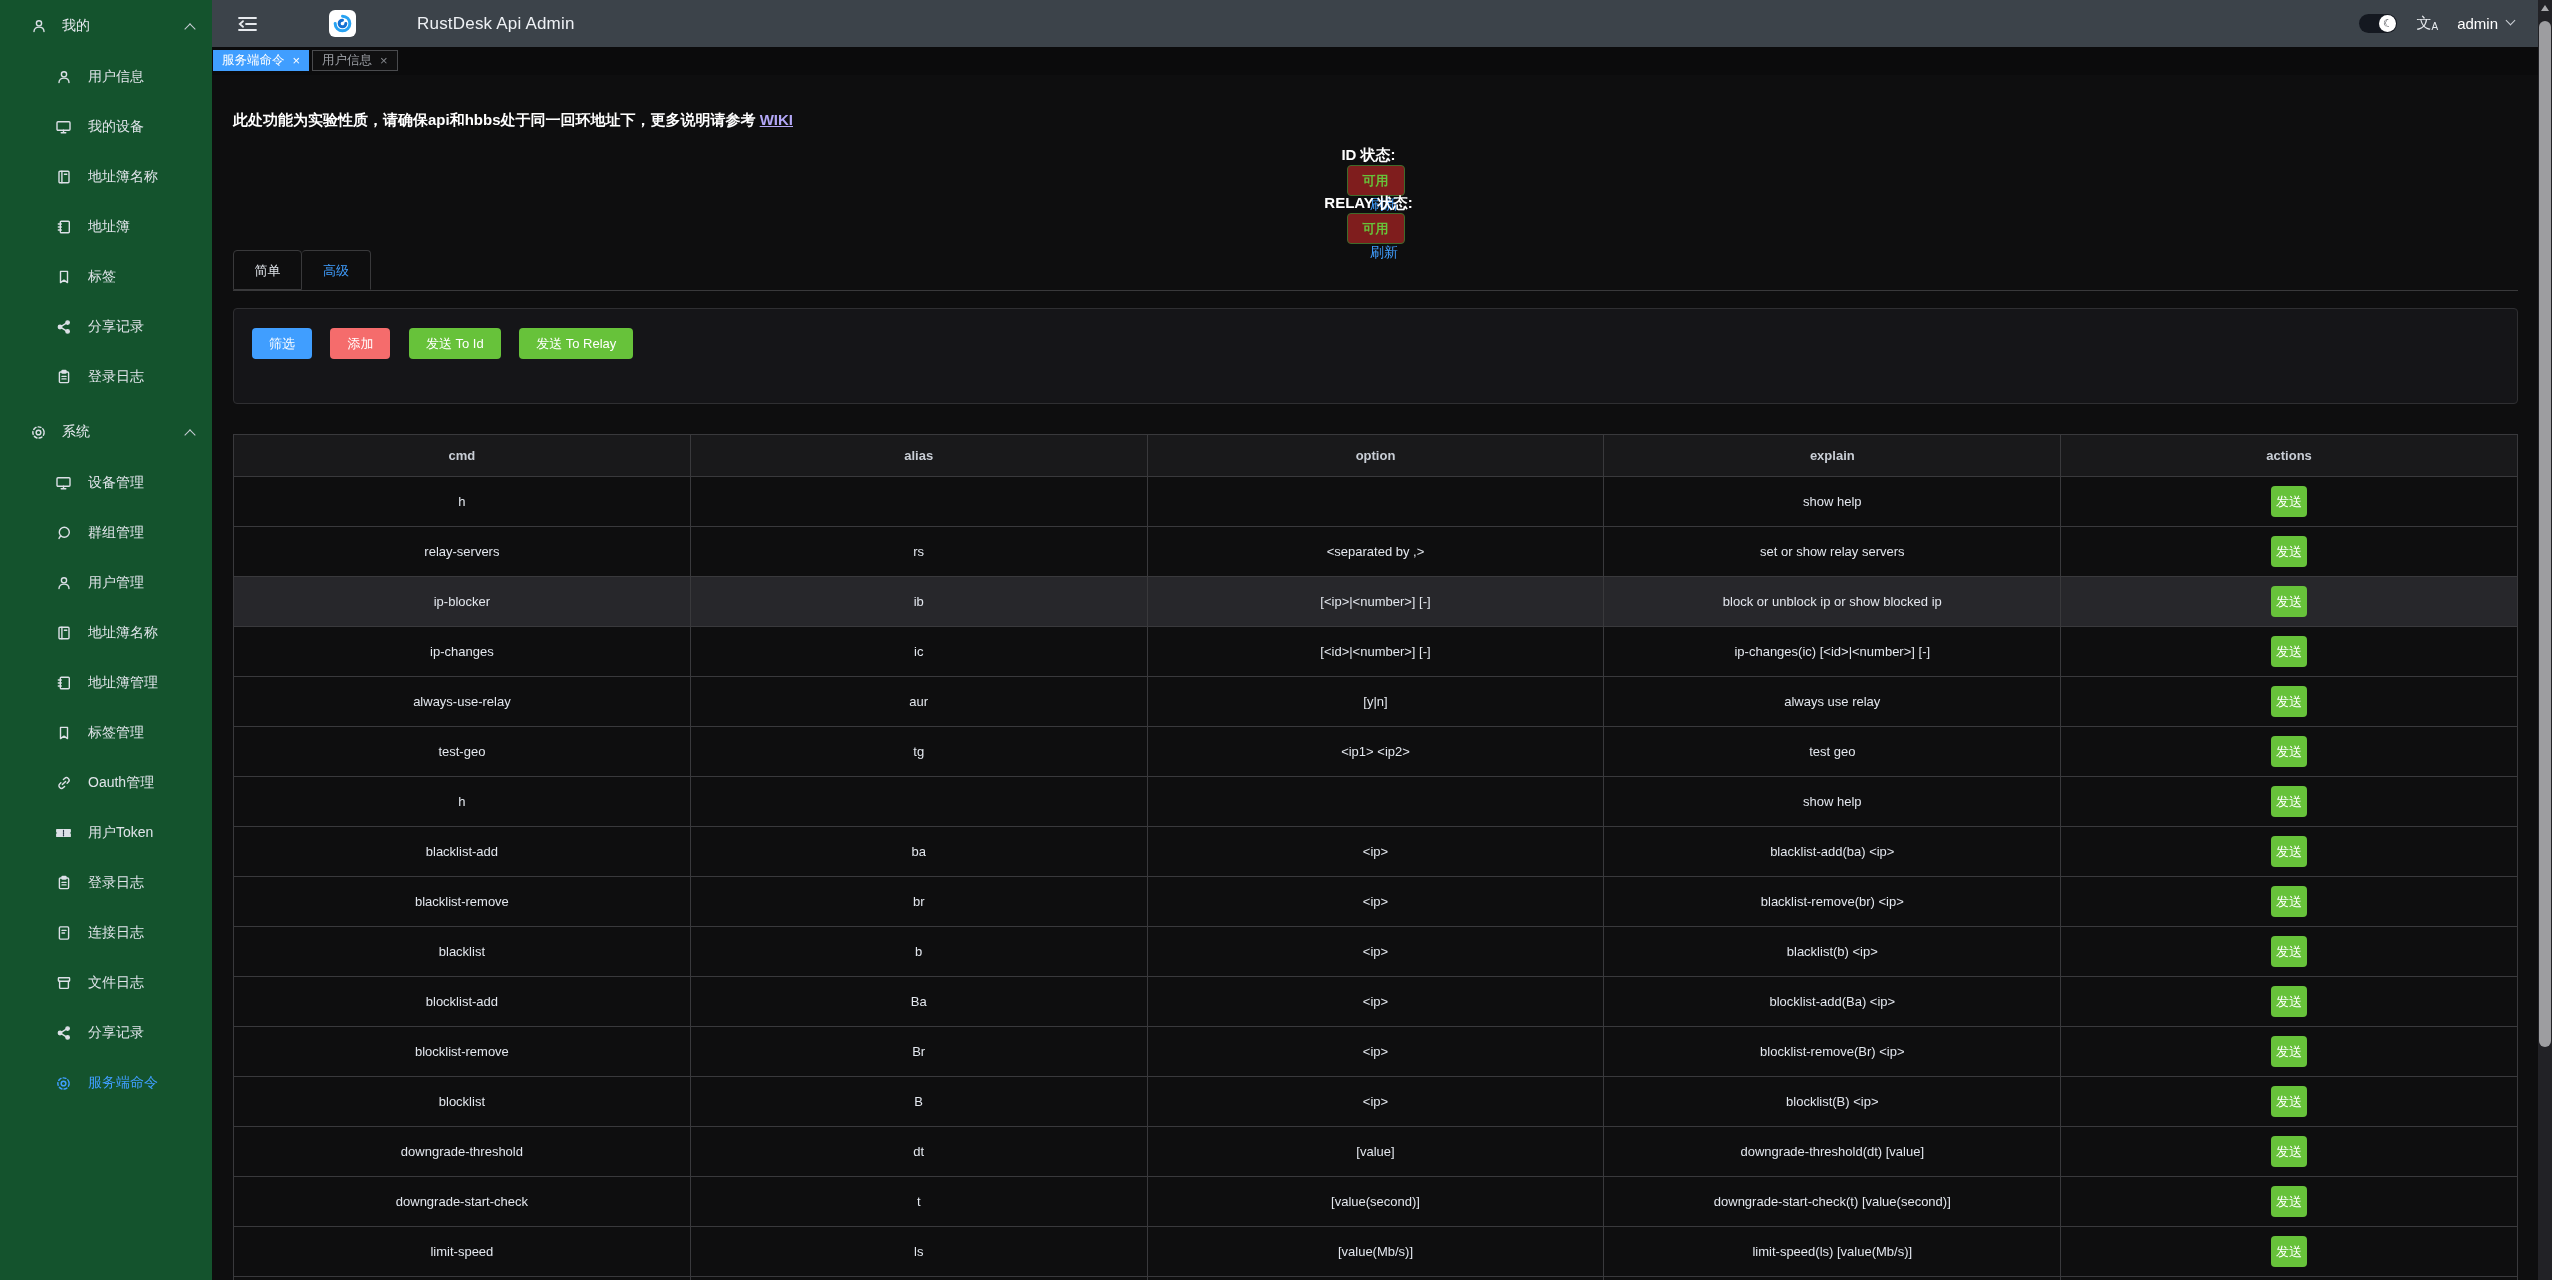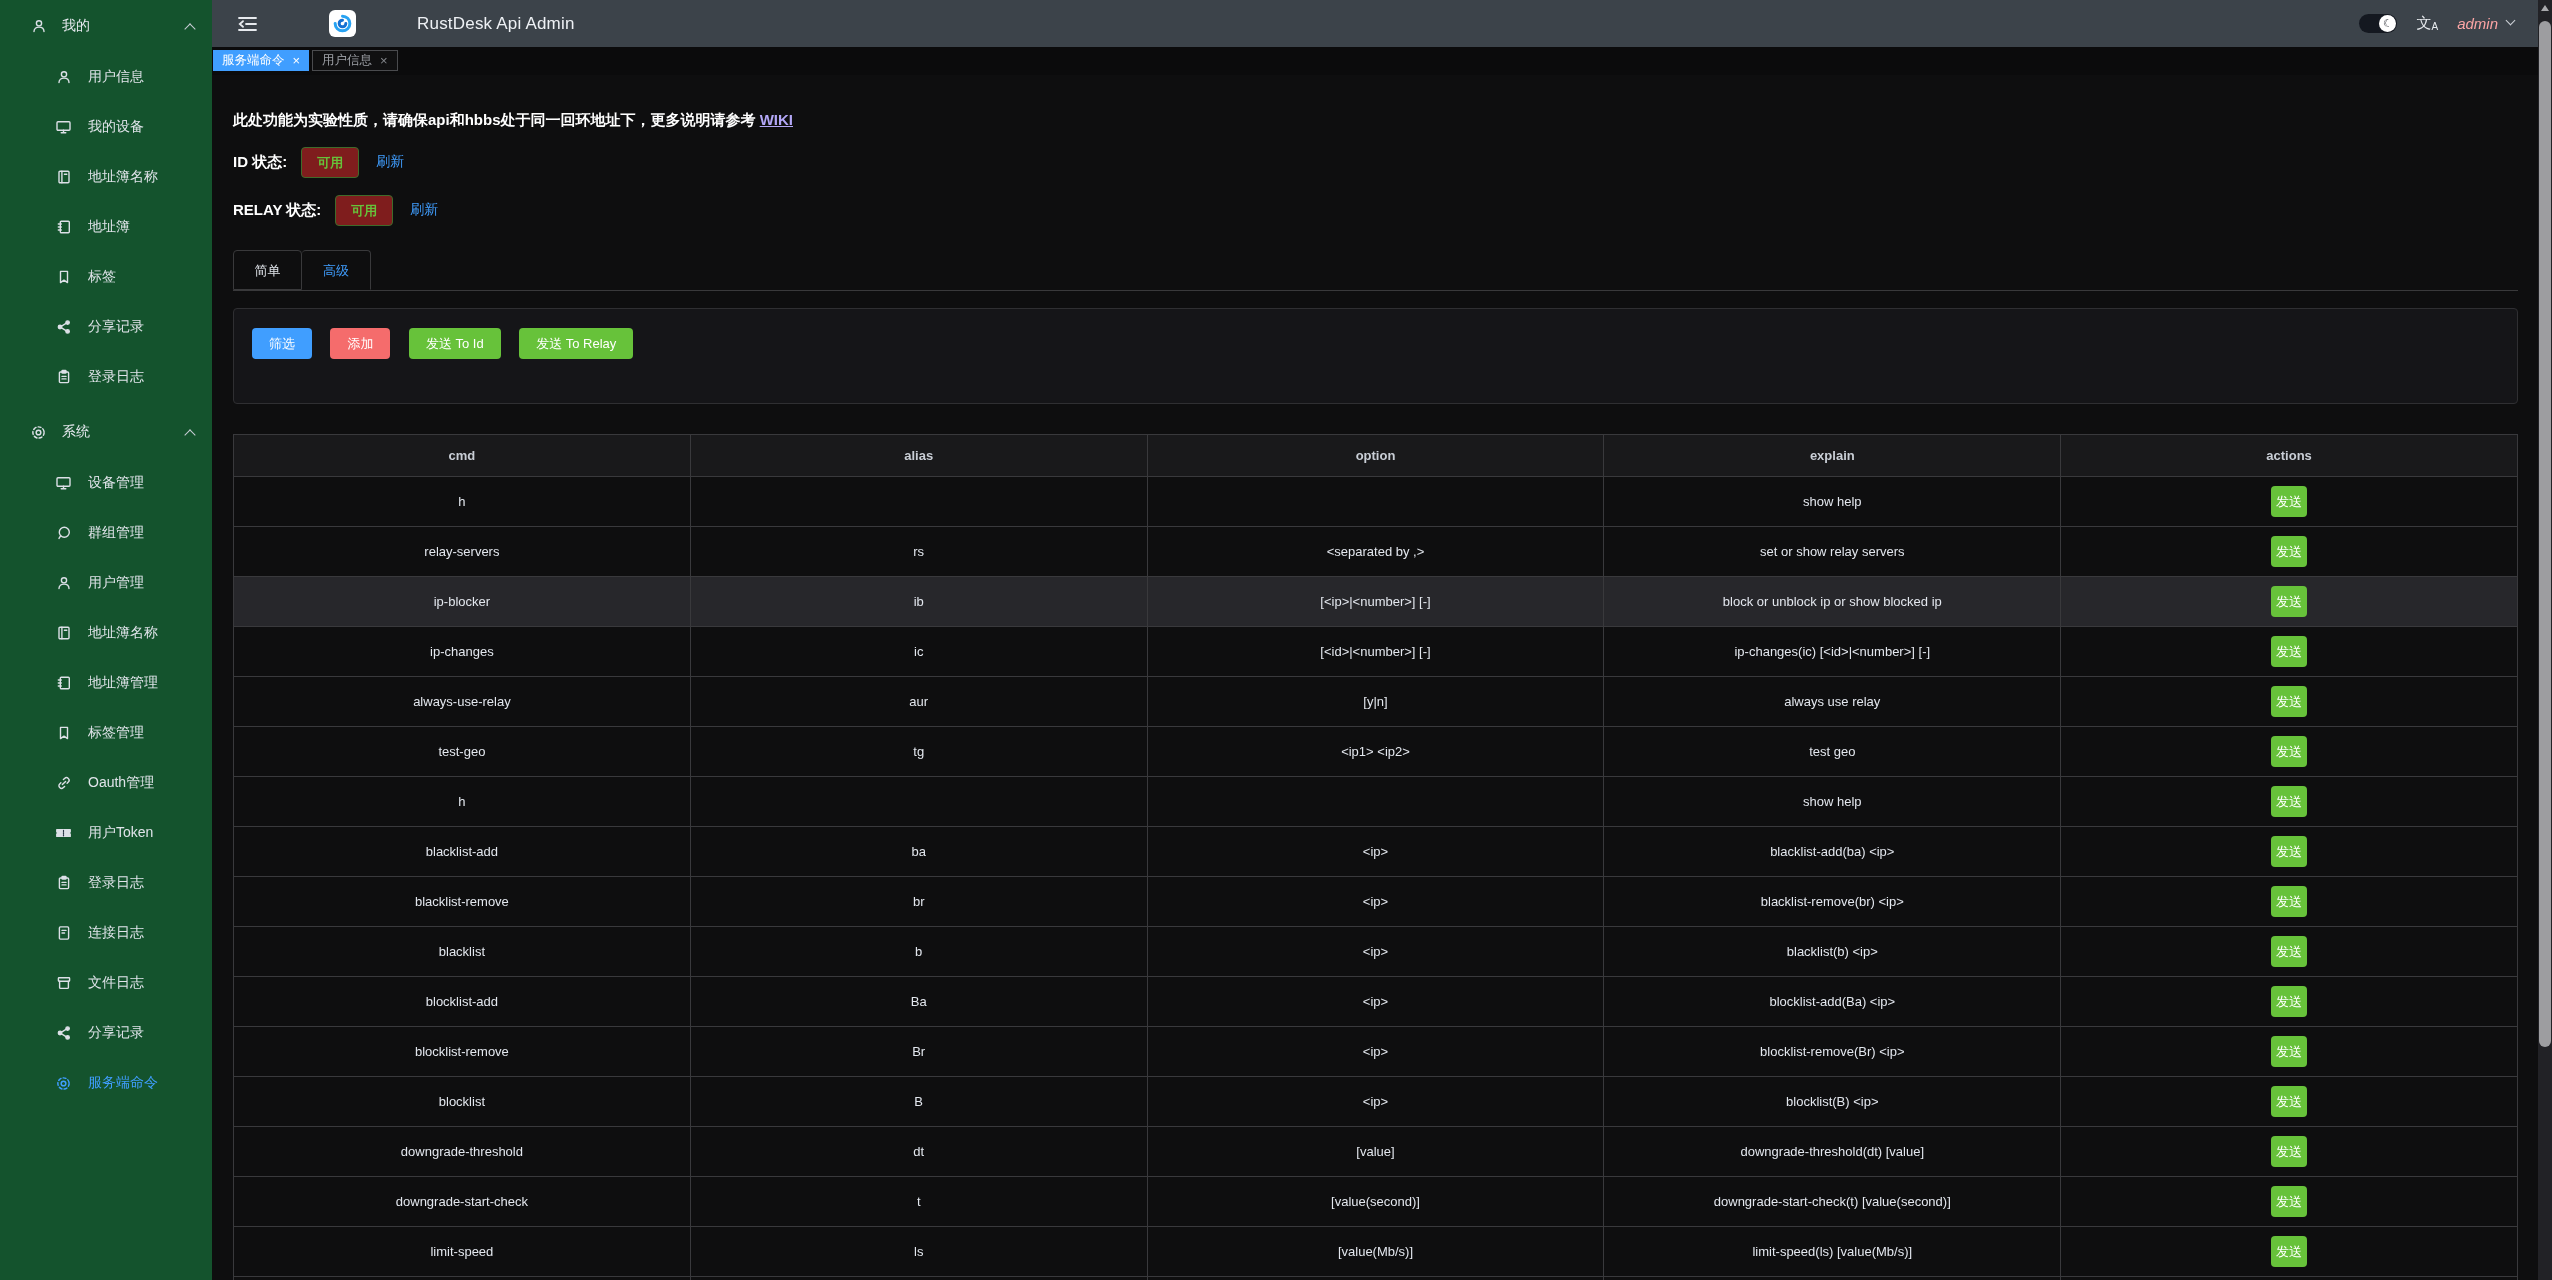--- a/index.html
+++ b/index.html
@@ -22,36 +22,36 @@
   .topbar{position:absolute;left:212px;top:0;width:2326px;height:47px;background:#3c434a;display:flex;align-items:center;z-index:5;gap:48px;}
   .hamburger{margin-left:26px;display:inline-flex;cursor:pointer;}
   .logo{width:27px;height:27px;border-radius:6px;background:#ffffff;margin-left:24px;display:flex;align-items:center;justify-content:center;}
   .app-title{margin-left:13px;color:#eef1f5;font-size:17px;font-weight:500;letter-spacing:.2px;}
   .topbar-right{margin-left:auto;display:flex;align-items:center;gap:19px;margin-right:22px;}
   .toggle{width:38px;height:19px;border-radius:10px;background:#141820;position:relative;cursor:pointer;}
   .toggle-thumb{position:absolute;right:1px;top:1px;width:17px;height:17px;border-radius:50%;background:#ffffff;color:#141820;font-size:11px;line-height:17px;text-align:center;}
   .translate{color:#e8ebef;font-size:15px;cursor:pointer;display:inline-flex;align-items:flex-start;line-height:1;}
   .translate .sub{font-size:10px;margin-top:7px;}
   .user-box{display:flex;align-items:center;gap:9px;cursor:pointer;}
-  .user-name{color:#fca5a5;font-size:15px;font-style:italic;}
+  .user-name{color:#ffffff;font-size:15px;}
   .caret-down{width:9px;height:9px;display:inline-block;}
   .caret-down::before{content:"";display:block;width:6px;height:6px;border-right:1.6px solid #cfd3d9;border-bottom:1.6px solid #cfd3d9;transform:rotate(45deg);margin-top:-2px;}
   
   .tabstrip{position:absolute;left:212px;top:47px;width:2326px;height:28px;background:#0b0b0c;display:flex;align-items:flex-start;padding-top:3px;box-sizing:border-box;gap:3px;padding-left:1px;}
   .wtab{height:21px;display:inline-flex;align-items:center;gap:8px;padding:0 9px;font-size:12.5px;cursor:pointer;box-sizing:border-box;}
   .wtab .tab-close{font-size:13px;line-height:1;}
   .wtab.active{background:#409eff;color:#ffffff;}
   .wtab.active .tab-close{color:#ffffff;}
   .wtab:not(.active){background:#101011;border:1px solid #4a4b4e;color:#9da0a6;}
   .wtab:not(.active) .tab-close{color:#84878c;}
   
   .content{position:absolute;left:212px;top:75px;width:2326px;height:1205px;background:#0e0e0f;box-sizing:border-box;padding:20px 20px 0 21px;overflow:hidden;}
   .notice{margin:16px 0 0;font-size:15px;font-weight:bold;color:#ffffff;}
   .notice a{color:#b3a7f7;text-decoration:underline;cursor:pointer;}
-  .status-row{margin-top:16px;display:flex;align-items:center;height:32px;}
+  .status-row{margin-top:16px;display:flex;align-items:center;height:32px;flex-direction:column;}
   .status-label{font-weight:bold;font-size:15px;color:#ffffff;margin-right:14px;}
   .status-badge{padding:0 15px;height:29px;line-height:29px;background:#7f1d1d;border:1px solid #3f6b2b;color:#67c23a;border-radius:4px;font-size:13px;font-weight:bold;}
   .refresh-link{color:#409eff;font-size:14px;margin-left:17px;cursor:pointer;}
   .mode-tabs{margin-top:24px;display:flex;border-bottom:1px solid #39393b;}
   .mode-tab{min-width:69px;height:40px;line-height:40px;text-align:center;font-size:13px;color:#dfe3e9;border:1px solid #39393b;border-radius:4px 4px 0 0;box-sizing:border-box;cursor:pointer;background:transparent;}
   .mode-tab + .mode-tab{border-left:none;}
   .mode-tab.active{color:#409eff;background:#0e0e0f;border-bottom:1px solid #0e0e0f;margin-bottom:-1px;}
   .panel{margin-top:17px;border:1px solid #2f2f32;background:#151518;border-radius:4px;padding:19px 18px 44px 18px;}
   .btn{height:31px;padding:0 17px;border:none;border-radius:4px;color:#ffffff;font-size:13px;margin-right:14px;cursor:pointer;font-family:inherit;}
   

